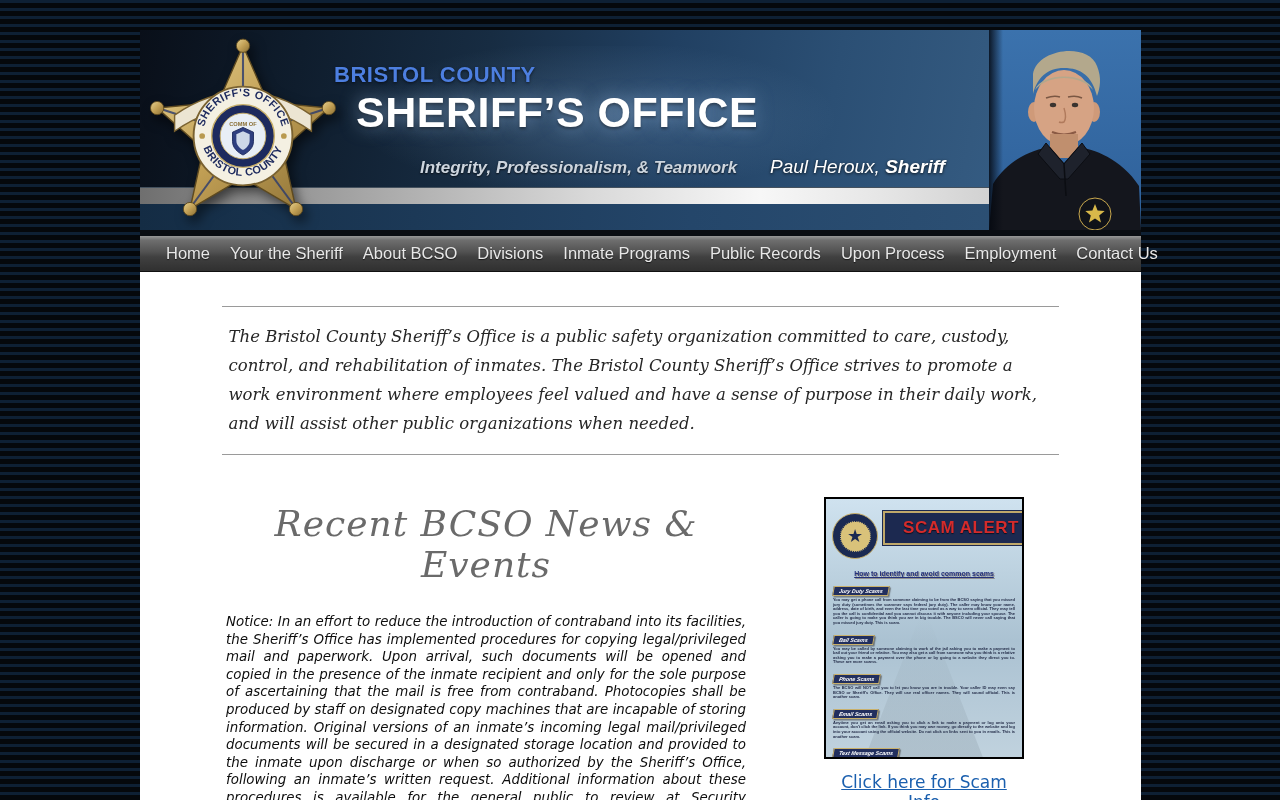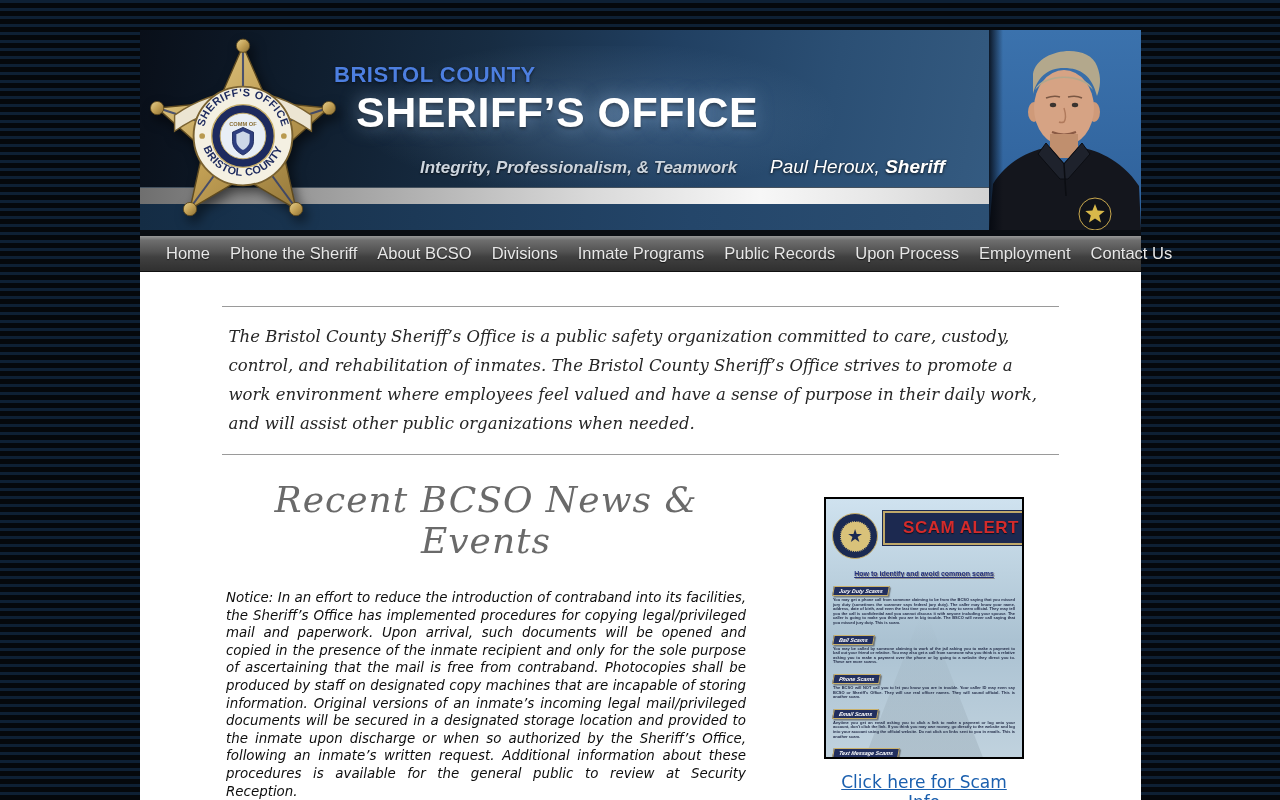--- a/index.html
+++ b/index.html
@@ -52,21 +52,21 @@
   
   .main { flex:1; background:#ffffff; padding-top:34px; position:relative; }
   .rule { border:none; border-top:1px solid #9a9a9a; margin:0 82px; }
   .intro {
     width:824px; margin:15px auto 16px auto; text-align:left;
     font-family:"DejaVu Serif", serif; font-style:italic; font-size:16.5px; line-height:29px; color:#262626;
   }
   .columns { display:flex; align-items:flex-start; }
   .left-col { width:520px; margin-left:86px; }
   .news-heading {
-    margin-top:24px; text-align:center;
+    margin-top:48px; text-align:center;
     font-family:"DejaVu Serif", serif; font-style:italic; font-size:36px; color:#6a6a6a; letter-spacing:1px;
   }
   .notice {
     margin-top:28px; text-align:justify;
     font-family:"DejaVu Sans", sans-serif; font-style:italic; font-size:13.4px; line-height:17.6px; color:#0d0d0d;
   }
   .right-col { width:200px; margin-left:78px; }
 
   
   .poster {
@@ -214,21 +214,21 @@
         <rect x="0" y="0" width="14" height="200" fill="url(#edge)"></rect>
       </svg>
     </div>
   </div>
 
   <div class="gap-strip"></div>
 
   <div class="nav">
     <div class="nav-item">Home</div>
     <div class="nav-sep"></div>
-    <div class="nav-item">Phone the Sheriff</div>
+    <div class="nav-item">Your the Sheriff</div>
     <div class="nav-sep"></div>
     <div class="nav-item">About BCSO</div>
     <div class="nav-sep"></div>
     <div class="nav-item">Divisions</div>
     <div class="nav-sep"></div>
     <div class="nav-item">Inmate Programs</div>
     <div class="nav-sep"></div>
     <div class="nav-item">Public Records</div>
     <div class="nav-sep"></div>
     <div class="nav-item">Upon Process</div>

